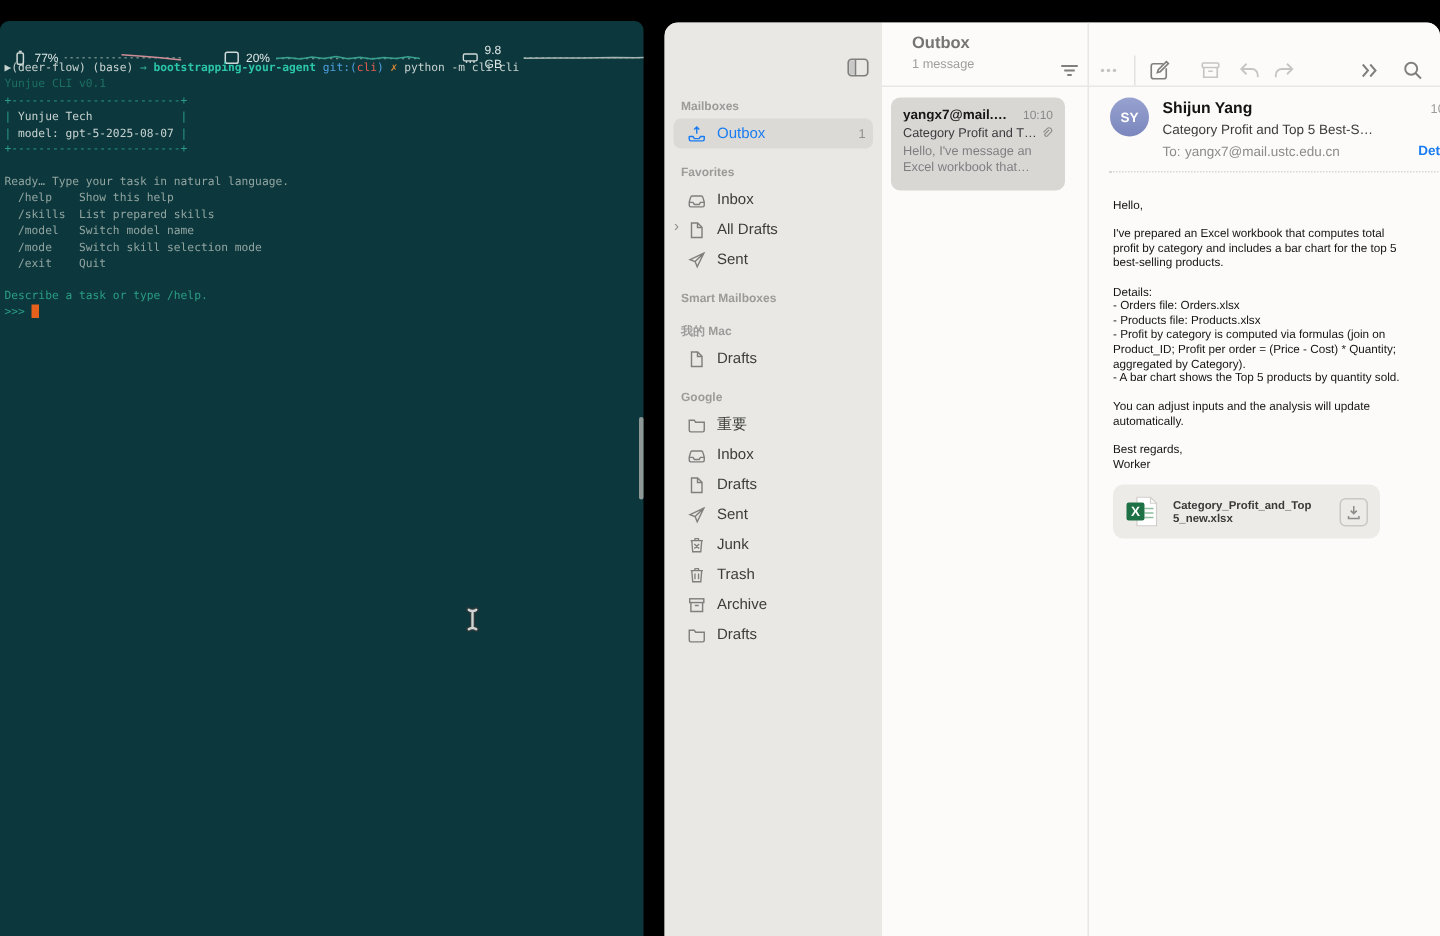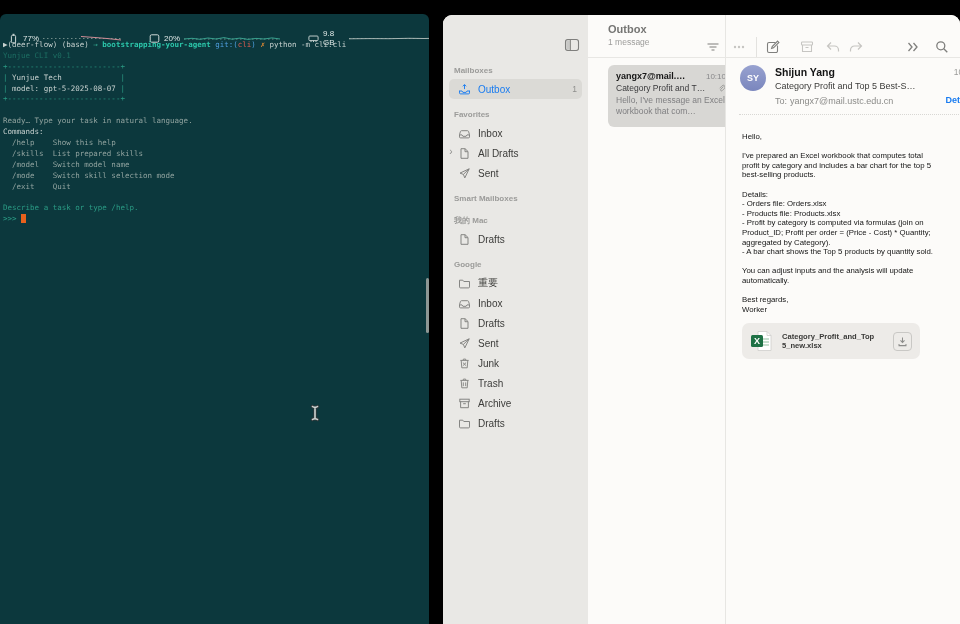--- a/index.html
+++ b/index.html
@@ -56,21 +56,21 @@
           padding-left:9px;border-radius:5px;color:#7f7f7d;}
   .sb-row .sb-ico{display:inline-flex;width:13px;height:13px;margin-right:7px;}
   .sb-row .sb-ico svg{width:13px;height:13px;}
   .sb-row .sb-label{font-size:10px;color:#3c3c3a;}
   .sb-row.sel{background:#dbdad6;}
   .sb-row.sel,.sb-row.sel .sb-label{color:#1a7cf0;}
   .sb-chev{position:absolute;left:-2px;top:3px;font-size:10px;color:#8f8f8d;width:8px;text-align:center;}
   .sb-count{position:absolute;right:5px;font-size:8.5px;color:#8f8f8d;}
 
   
-  #msg-cell{position:absolute;left:20px;top:50px;width:126px;height:62px;background:#d8d7d4;
+  #msg-cell{position:absolute;left:6px;top:50px;width:116px;height:62px;background:#d8d7d4;
             border-radius:6px;padding:6px 8px;box-sizing:border-box;}
   .mc-row1{display:flex;justify-content:space-between;align-items:baseline;}
   .mc-sender{font-size:9px;font-weight:bold;color:#161616;max-width:80px;white-space:nowrap;
              overflow:hidden;}
   .mc-time{font-size:8px;color:#88888a;}
   .mc-row2{display:flex;justify-content:space-between;align-items:center;margin-top:2px;}
   .mc-subj{font-size:8.5px;color:#39393b;white-space:nowrap;overflow:hidden;max-width:98px;}
   .mc-clip{width:9px;height:9px;color:#8c8c8a;display:inline-flex;}
   .mc-clip svg{width:9px;height:9px;}
   .mc-prev{margin-top:2px;font-size:8.5px;line-height:10.5px;color:#7f7f81;
@@ -150,21 +150,20 @@
 
     <div id="term-lines">
         <div class="tline"><span class="c-fg">▶</span><span class="c-fg">(deer-flow) (base) </span><span class="c-green">→ </span><span class="c-cyan">bootstrapping-your-agent </span><span class="c-blue">git:(</span><span class="c-red">cli</span><span class="c-blue">) </span><span class="c-orange">✗ </span><span class="c-fg">python -m cli.cli</span></div>
         <div class="tline"><span class="c-dimteal">Yunjue CLI v0.1</span></div>
         <div class="tline"><span class="c-teal">+-------------------------+</span></div>
         <div class="tline"><span class="c-teal">| </span><span class="c-fg">Yunjue Tech</span><span class="c-teal">             |</span></div>
         <div class="tline"><span class="c-teal">| </span><span class="c-fg">model: gpt-5-2025-08-07</span><span class="c-teal"> |</span></div>
         <div class="tline"><span class="c-teal">+-------------------------+</span></div>
         <div class="tline"></div>
         <div class="tline"><span class="c-muted">Ready… Type your task in natural language.</span></div>
-        <div class="tline"><span class="c-fg">Commands:</span></div>
         <div class="tline"><span class="c-muted">  /help    Show this help</span></div>
         <div class="tline"><span class="c-muted">  /skills  List prepared skills</span></div>
         <div class="tline"><span class="c-muted">  /model   Switch model name</span></div>
         <div class="tline"><span class="c-muted">  /mode    Switch skill selection mode</span></div>
         <div class="tline"><span class="c-muted">  /exit    Quit</span></div>
         <div class="tline"></div>
         <div class="tline"><span class="c-teal">Describe a task or type /help.</span></div>
         <div class="tline"><span class="c-teal">&gt;&gt;&gt; </span><span class="c-cursor"> </span></div>
       </div>
 

